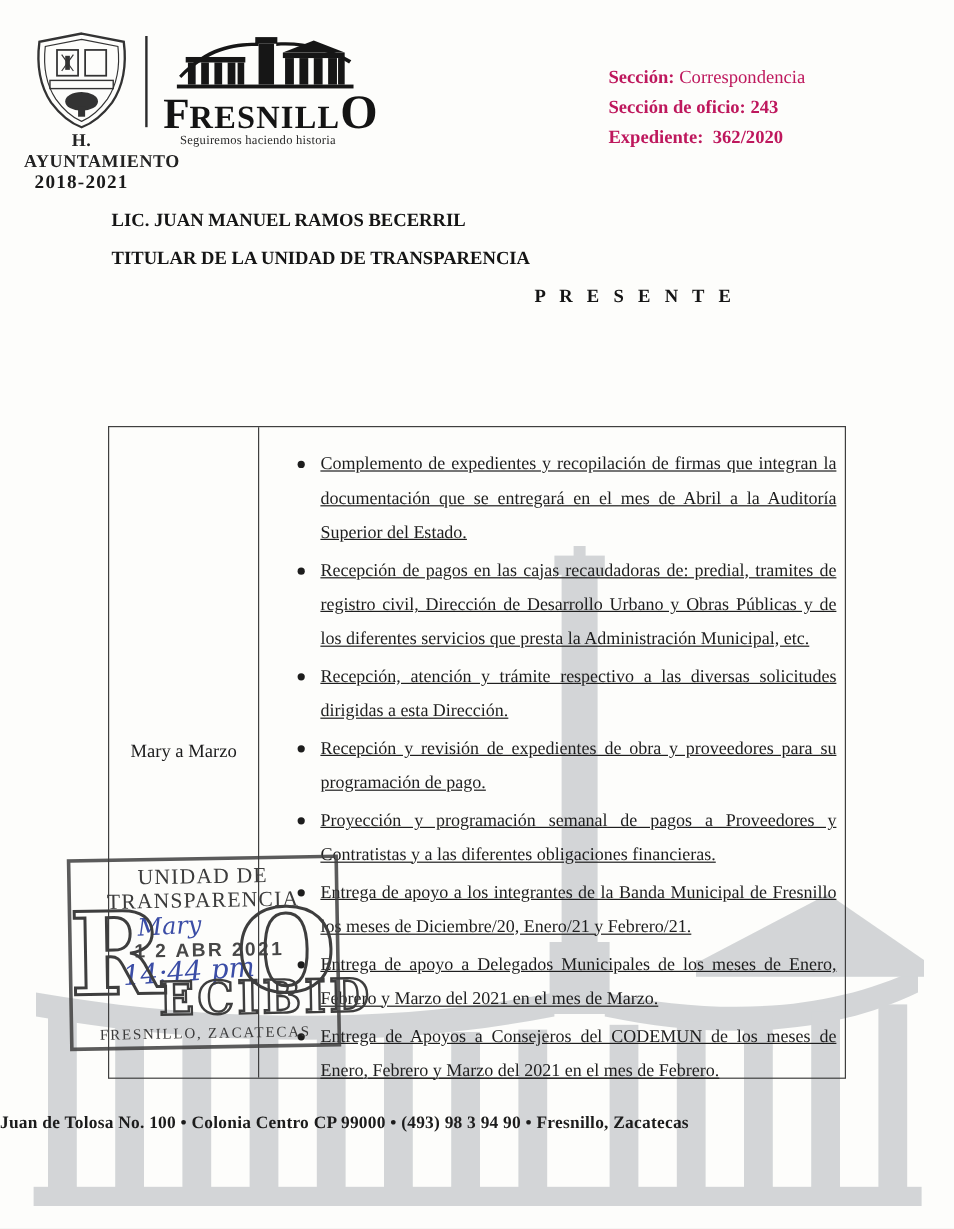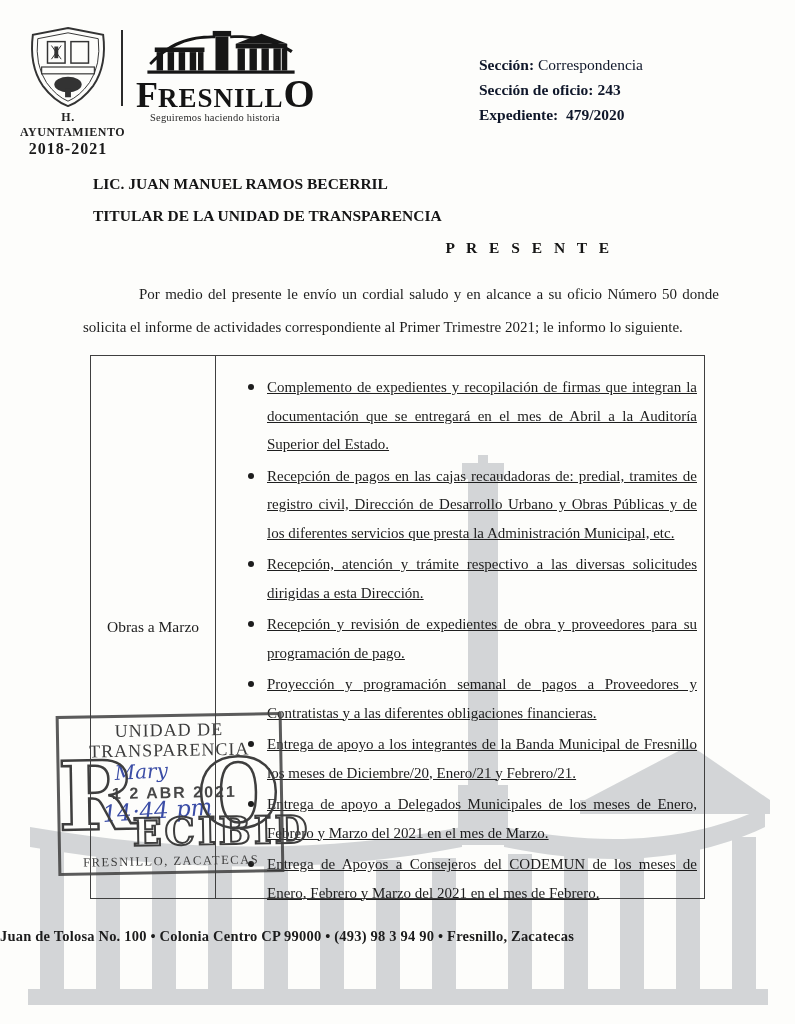--- a/index.html
+++ b/index.html
@@ -4,31 +4,31 @@
 <style>
   html,body{margin:0;padding:0;background:#e9e9e9;}
   .page{
     position:relative;width:795px;height:1024px;background:#fdfdfb;
     margin:0 auto;overflow:hidden;
     font-family:"Liberation Serif","DejaVu Serif",serif;color:#1f1f1f;
   }
   
   .crest{position:absolute;left:20px;top:26px;width:96px;text-align:center;}
   .crest svg{display:block;margin:0 auto;}
-  .crest-line1{font-size:12px;font-weight:bold;letter-spacing:.5px;color:#222;margin-top:2px;}
+  .crest-line1{font-size:15px;font-weight:bold;letter-spacing:.5px;color:#222;margin-top:2px;}
   .crest-line2{font-size:16px;font-weight:bold;color:#1a1a1a;letter-spacing:1px;}
   .header-divider{position:absolute;left:121px;top:30px;width:2px;height:76px;background:#2b2b2b;}
   .logo{position:absolute;left:136px;top:30px;width:165px;text-align:left;}
   .logo-building{display:block;margin-left:10px;}
   .logo-word{line-height:1;white-space:nowrap;color:#141414;font-weight:bold;margin-top:-2px;text-align:center;}
   .logo-word .cap{font-size:36px;}
   .logo-word .mid{font-size:27px;letter-spacing:1px;}
   .logo-word .bigO{font-size:40px;}
   .logo-tagline{font-size:10.5px;color:#2a2a2a;margin:-2px 0 0 14px;letter-spacing:.2px;}
-  .meta{position:absolute;left:479px;top:52px;width:270px;font-size:15.5px;line-height:25px;color:#0f172a;}
+  .meta{position:absolute;left:507px;top:52px;width:270px;font-size:15.5px;line-height:25px;color:#be185d;}
   .meta .lbl{font-weight:bold;}
   .meta .val{font-weight:normal;}
   .meta .valb{font-weight:bold;}
   
   .addressee{position:absolute;left:93px;top:168px;width:520px;font-size:15.5px;font-weight:bold;line-height:32px;color:#151515;}
   .addr-presente{letter-spacing:4px;text-align:right;}
   
   .intro{position:absolute;left:83px;top:278px;width:636px;font-size:15px;line-height:33px;text-align:justify;text-indent:56px;color:#1d1d1d;}
   
   .report-table{position:absolute;left:90px;top:355px;width:613px;height:542px;border:1.5px solid #3f3f3f;display:flex;z-index:2;}
@@ -137,34 +137,33 @@
         <rect x="146" y="20" width="6" height="24"></rect>
       </g>
     </svg>
     <div class="logo-word"><span class="cap">F</span><span class="mid">RESNILL</span><span class="bigO">O</span></div>
     <div class="logo-tagline">Seguiremos haciendo historia</div>
   </div>
 
   <div class="meta">
     <div><span class="lbl">Sección:</span> <span class="val">Correspondencia</span></div>
     <div><span class="lbl">Sección de oficio:</span> <span class="valb">243</span></div>
-    <div><span class="lbl">Expediente:</span>&nbsp;&nbsp;<span class="valb">479/2020</span></div>
+    <div><span class="lbl">Expediente:</span>&nbsp;&nbsp;<span class="valb">362/2020</span></div>
   </div>
 
   <div class="addressee">
     <div>LIC. JUAN MANUEL RAMOS BECERRIL</div>
     <div>TITULAR DE LA UNIDAD DE TRANSPARENCIA</div>
     <div class="addr-presente">P R E S E N T E</div>
   </div>
 
-  <div class="intro">Por medio del presente le envío un cordial saludo y en alcance a su oficio Número 50 donde solicita el informe de actividades correspondiente al Primer Trimestre 2021; le informo lo siguiente.</div>
 
   <div class="report-table">
     <div class="col-period">
-      <span class="period-label">Obras a Marzo</span>
+      <span class="period-label">Mary a Marzo</span>
     </div>
     <div class="col-activities">
       <ul>
         <li>Complemento de expedientes y recopilación de firmas que integran la documentación que se entregará en el mes de Abril a la Auditoría Superior del Estado.</li>
         <li>Recepción de pagos en las cajas recaudadoras de: predial, tramites de registro civil, Dirección de Desarrollo Urbano y Obras Públicas y de los diferentes servicios que presta la Administración Municipal, etc.</li>
         <li>Recepción, atención y trámite respectivo a las diversas solicitudes dirigidas a esta Dirección.</li>
         <li>Recepción y revisión de expedientes de obra y proveedores para su programación de pago.</li>
         <li>Proyección y programación semanal de pagos a Proveedores y Contratistas y a las diferentes obligaciones financieras.</li>
         <li>Entrega de apoyo a los integrantes de la Banda Municipal de Fresnillo los meses de Diciembre/20, Enero/21 y Febrero/21.</li>
         <li>Entrega de apoyo a Delegados Municipales de los meses de Enero, Febrero y Marzo del 2021 en el mes de Marzo.</li>

